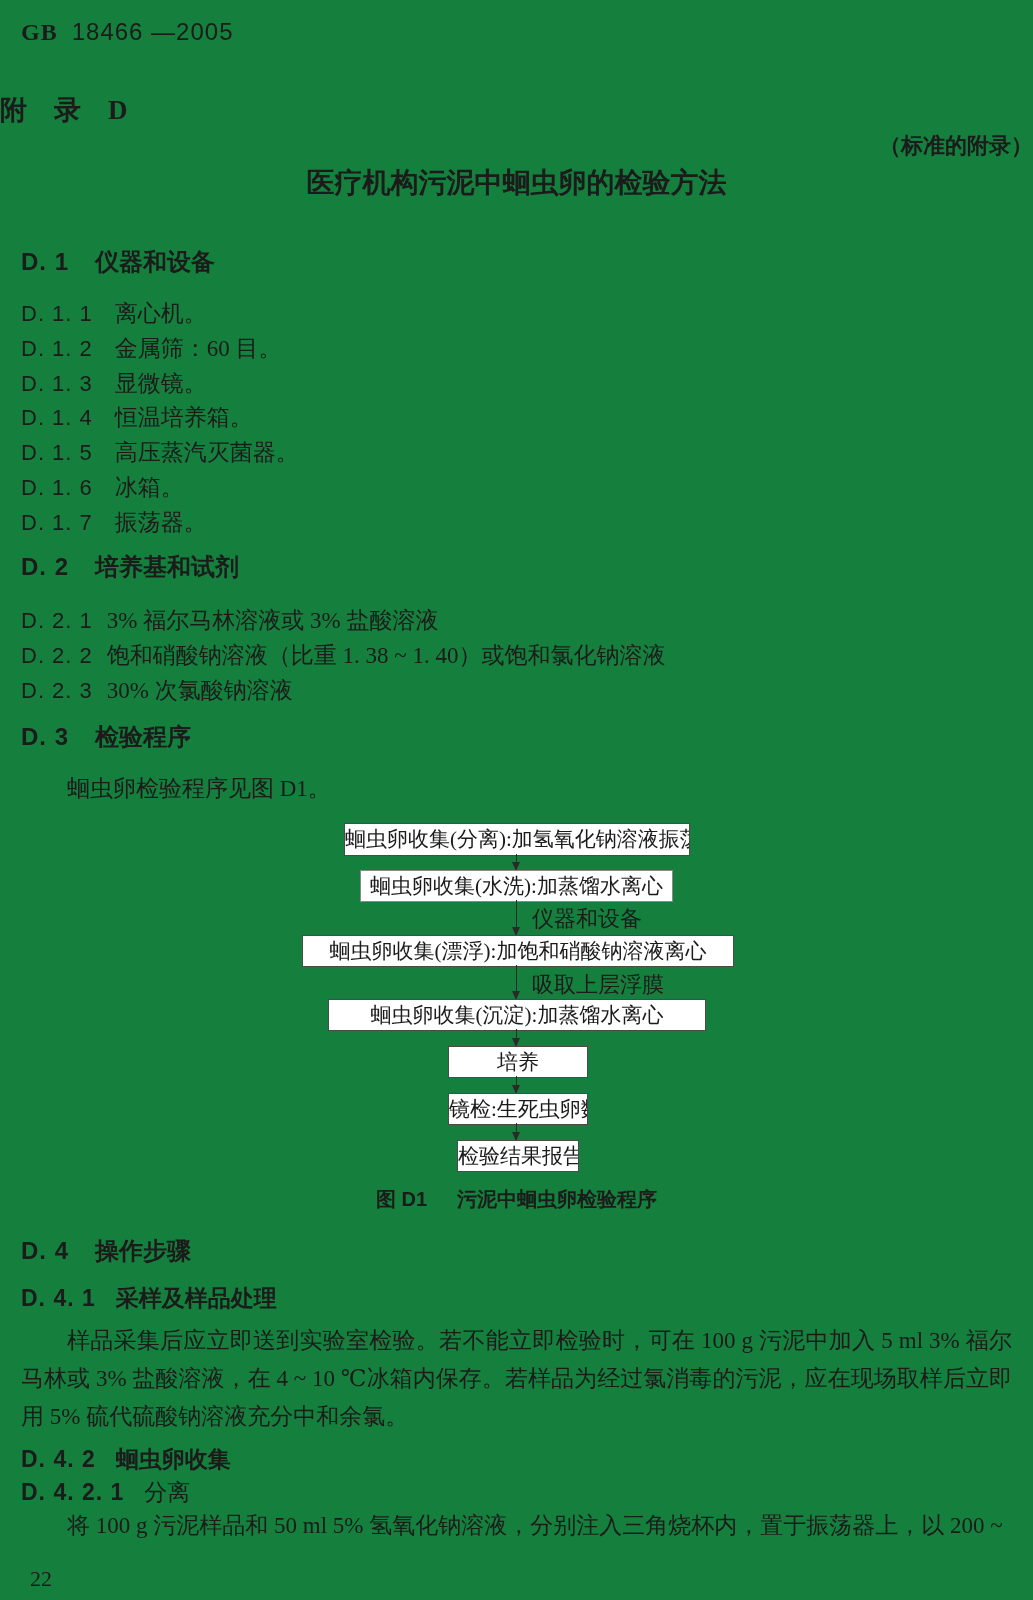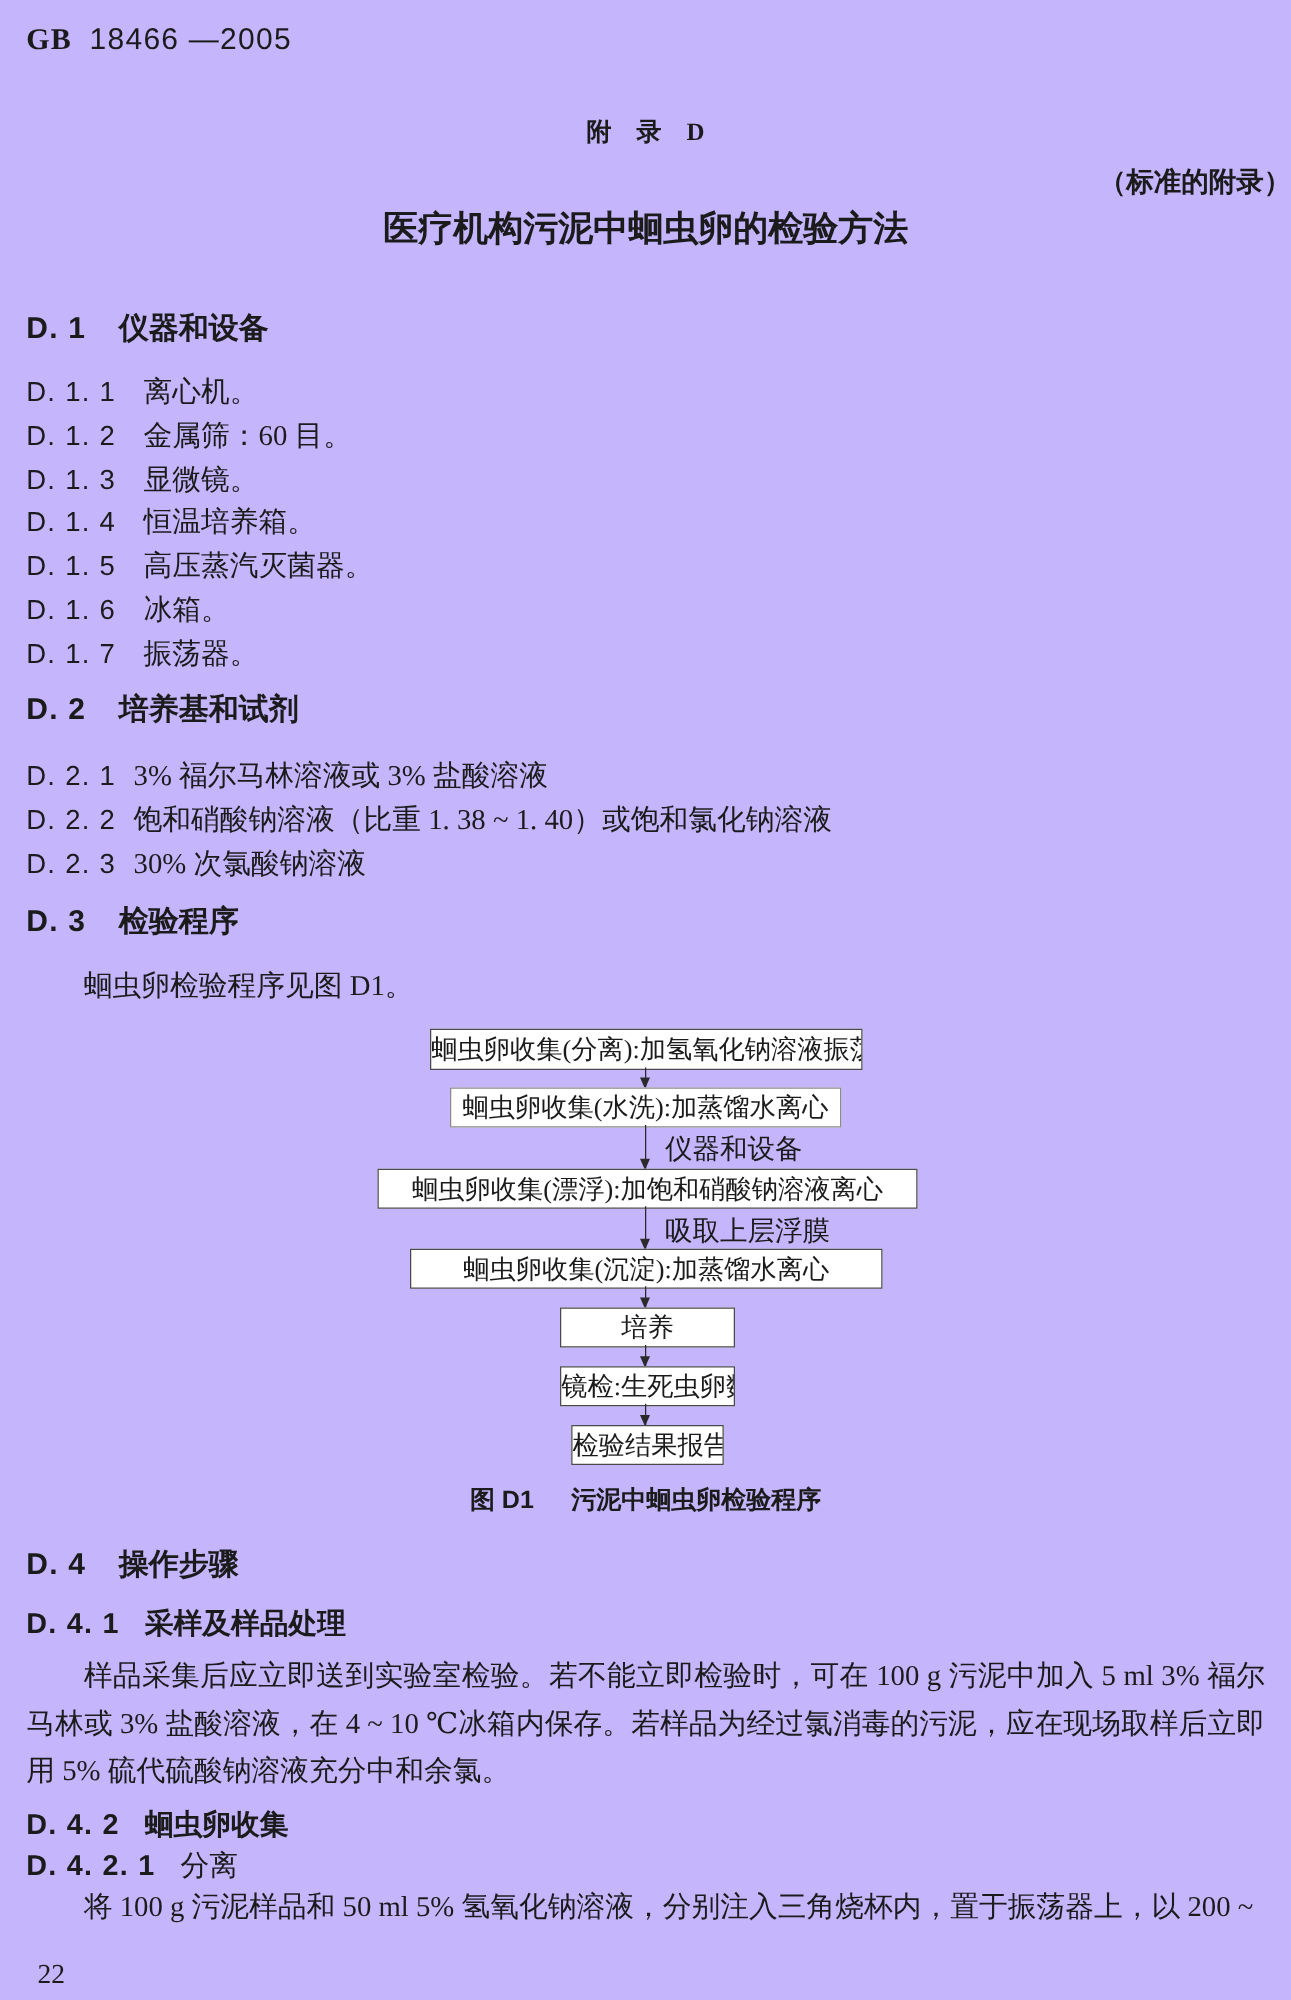--- a/index.html
+++ b/index.html
@@ -1,34 +1,34 @@
 <!DOCTYPE html>
 <html lang="zh"><head>
 <meta charset="utf-8">
 <style>
   html,body { margin:0; padding:0; background:#e8e8e8; }
   .page {
     position: relative;
     width: 1033px;
     height: 1600px;
     margin: 0 auto;
-    background: #c4b5fd;
+    background: #15803d;
     color: #1b1b1b;
     font-family: "Liberation Serif", "DejaVu Serif", serif;
     overflow: hidden;
   }
   .abs { position: absolute; }
 
   
   .std-header { top: 18px; left: 21px; font-size: 24px; letter-spacing: 1px; }
   .std-header .gb { font-weight: bold; font-family: "Liberation Serif", serif; margin-right: 14px; }
   .std-header .num { font-family: "Liberation Sans", sans-serif; }
 
   
-  .title1 { top: 92px;  left: 0; width: 100%; text-align: center; font-weight: bold; font-size: 20px; }
+  .title1 { top: 92px;  left: 0; width: 100%; font-weight: bold; font-size: 27px; }
   .title2 { top: 131px; left: 0; width: 100%; text-align: right; font-weight: bold; font-size: 22px; }
   .title3 { top: 164px; left: 0; width: 100%; text-align: center; font-weight: bold; font-size: 28px; }
 
   
   .sec-heading { left: 21px; font-weight: bold; font-size: 24px; font-family: "Liberation Sans", "DejaVu Sans", sans-serif; }
   .sec-heading .sec-num { margin-right: 26px; letter-spacing: 1px; }
 
   
   .item-line { font-size: 23px; line-height: 34.8px; white-space: nowrap; }
   .item-num  { font-family: "Liberation Sans", "DejaVu Sans", sans-serif; font-size: 22px; letter-spacing: 1px; margin-right: 22px; }

